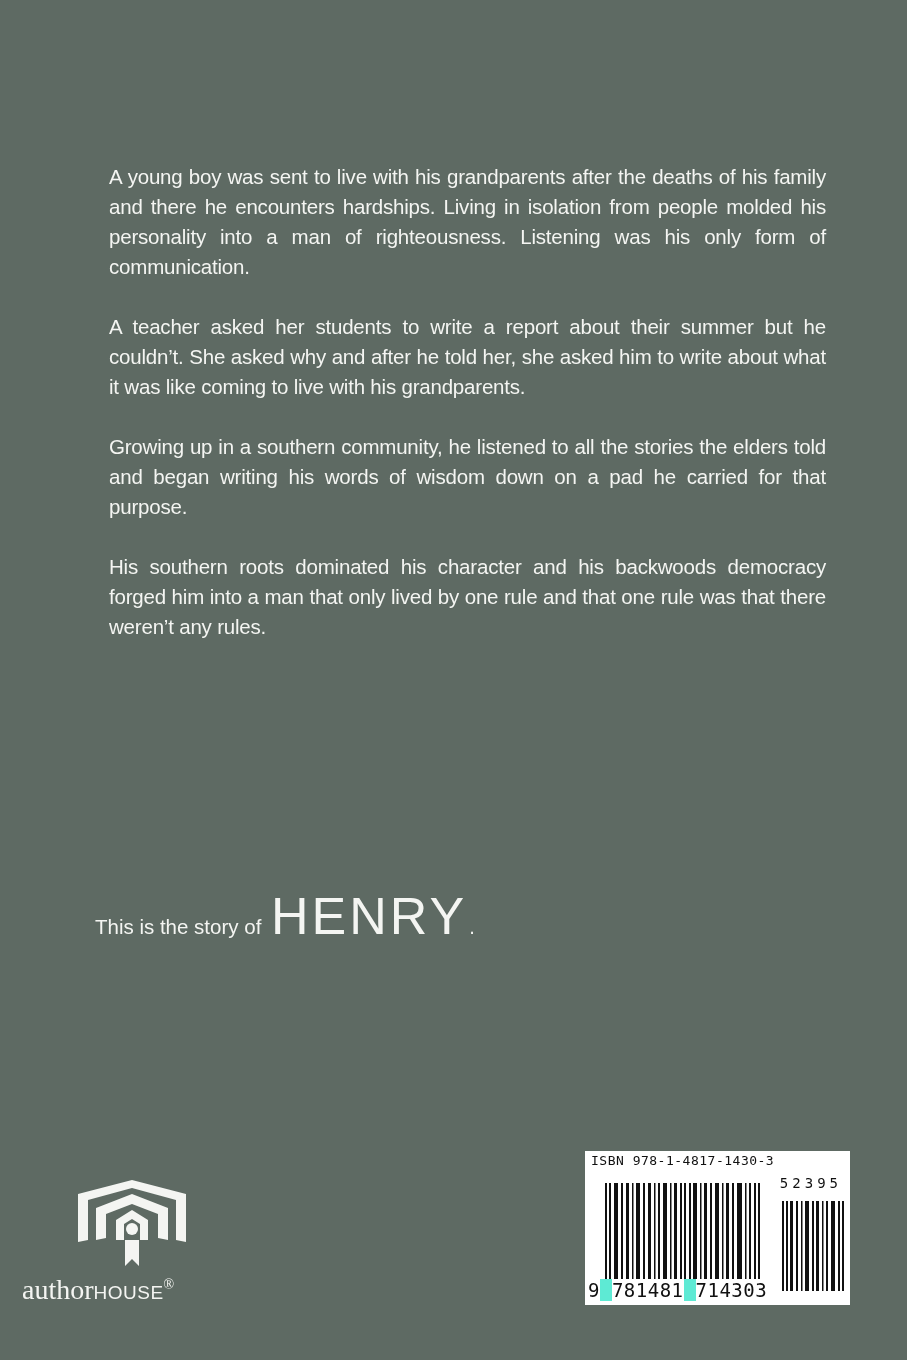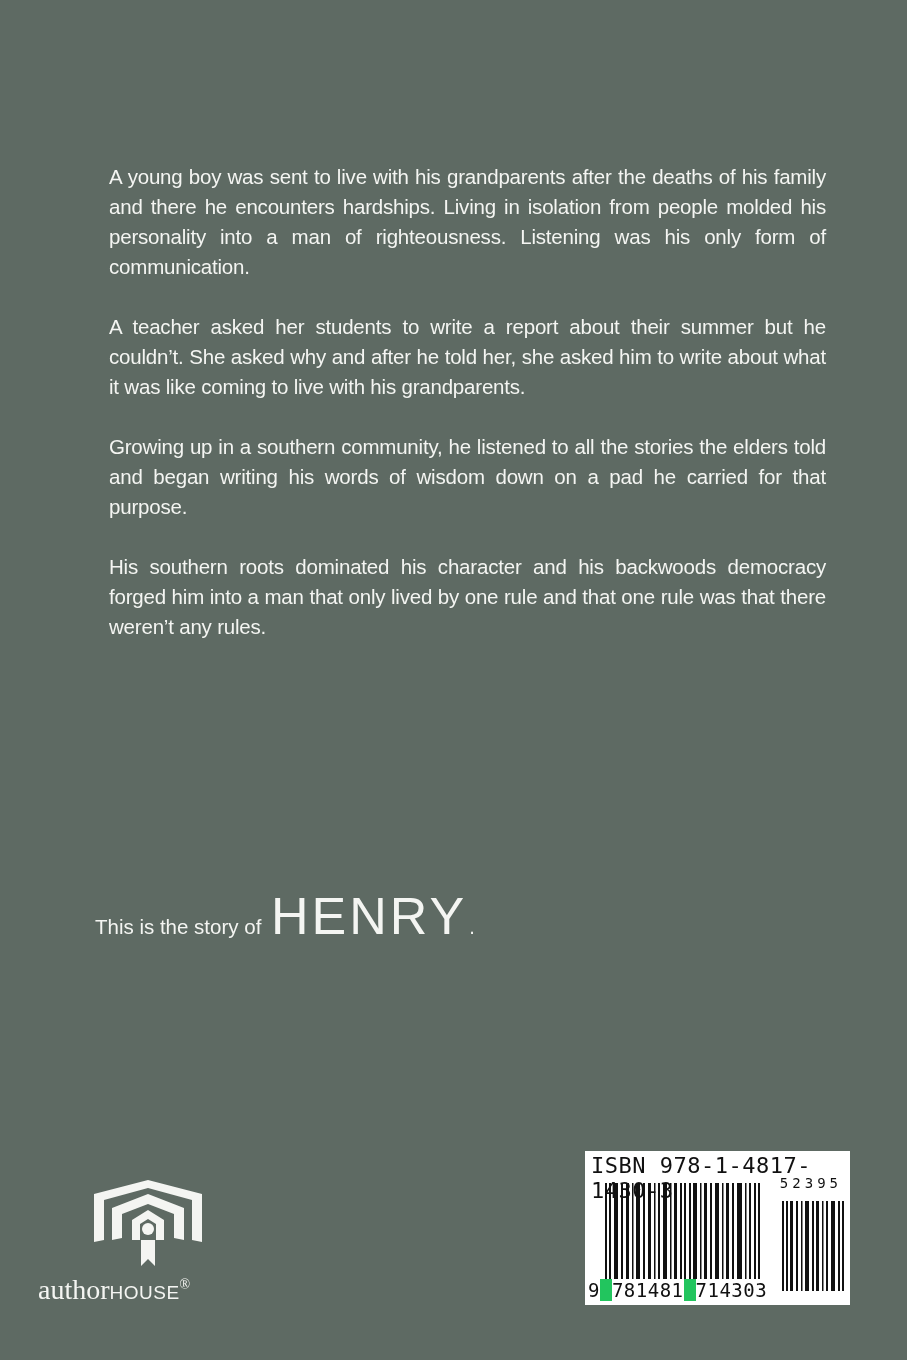--- a/index.html
+++ b/index.html
@@ -22,38 +22,38 @@
   }
   .closing {
     position:absolute; left:95px; top:886px;
     font-size:20.5px; white-space:nowrap;
   }
   .closing .henry {
     font-size:52px; letter-spacing:3px; font-weight:normal;
     margin-left:4px;
   }
   .closing .dot { font-size:20px; margin-left:2px; }
-  .logo { position:absolute; left:32px; top:1180px; width:230px; }
+  .logo { position:absolute; left:16px; top:1180px; width:230px; }
   .logo svg { display:block; margin-left:60px; }
   .logo-text {
     font-family:"Liberation Serif", serif;
     font-size:28px; margin-top:6px; margin-left:6px; white-space:nowrap;
   }
   .logo-text .house { font-family:"Liberation Sans", sans-serif; font-size:19px; letter-spacing:0.5px; }
   .logo-text .reg { font-size:14px; vertical-align:super; }
   .barcode-box {
     position:absolute; left:585px; top:1151px; width:265px; height:154px;
     background:#ffffff; color:#111;
     font-family:"DejaVu Sans Mono", monospace;
   }
-  .isbn { position:absolute; left:6px; top:2px; font-size:22px; letter-spacing:0.5px; }
+  .isbn { position:absolute; left:6px; top:2px; font-size:13px; letter-spacing:0.5px; }
   .addon-num { position:absolute; right:8px; top:24px; font-size:14px; letter-spacing:4px; }
   .bars { position:absolute; left:20px; top:32px; height:118px; }
   .addon-bars { position:absolute; left:197px; top:50px; height:90px; }
-  .ean { position:absolute; left:3px; top:128px; font-size:19px; background:#22c55e; letter-spacing:0.5px; }
+  .ean { position:absolute; left:3px; top:128px; font-size:19px; background:#5eead4; letter-spacing:0.5px; }
   .ean span { background:#fff; }
 </style>
 </head>
 <body>
 
 <div class="blurb">
   <p>A young boy was sent to live with his grandparents after the deaths of his family and there he encounters hardships. Living in isolation from people molded his personality into a man of righteousness. Listening was his only form of communication.</p>
   <p>A teacher asked her students to write a report about their summer but he couldn’t. She asked why and after he told her, she asked him to write about what it was like coming to live with his grandparents.</p>
   <p>Growing up in a southern community, he listened to all the stories the elders told and began writing his words of wisdom down on a pad he carried for that purpose.</p>
   <p>His southern roots dominated his character and his backwoods democracy forged him into a man that only lived by one rule and that one rule was that there weren’t any rules.</p>

